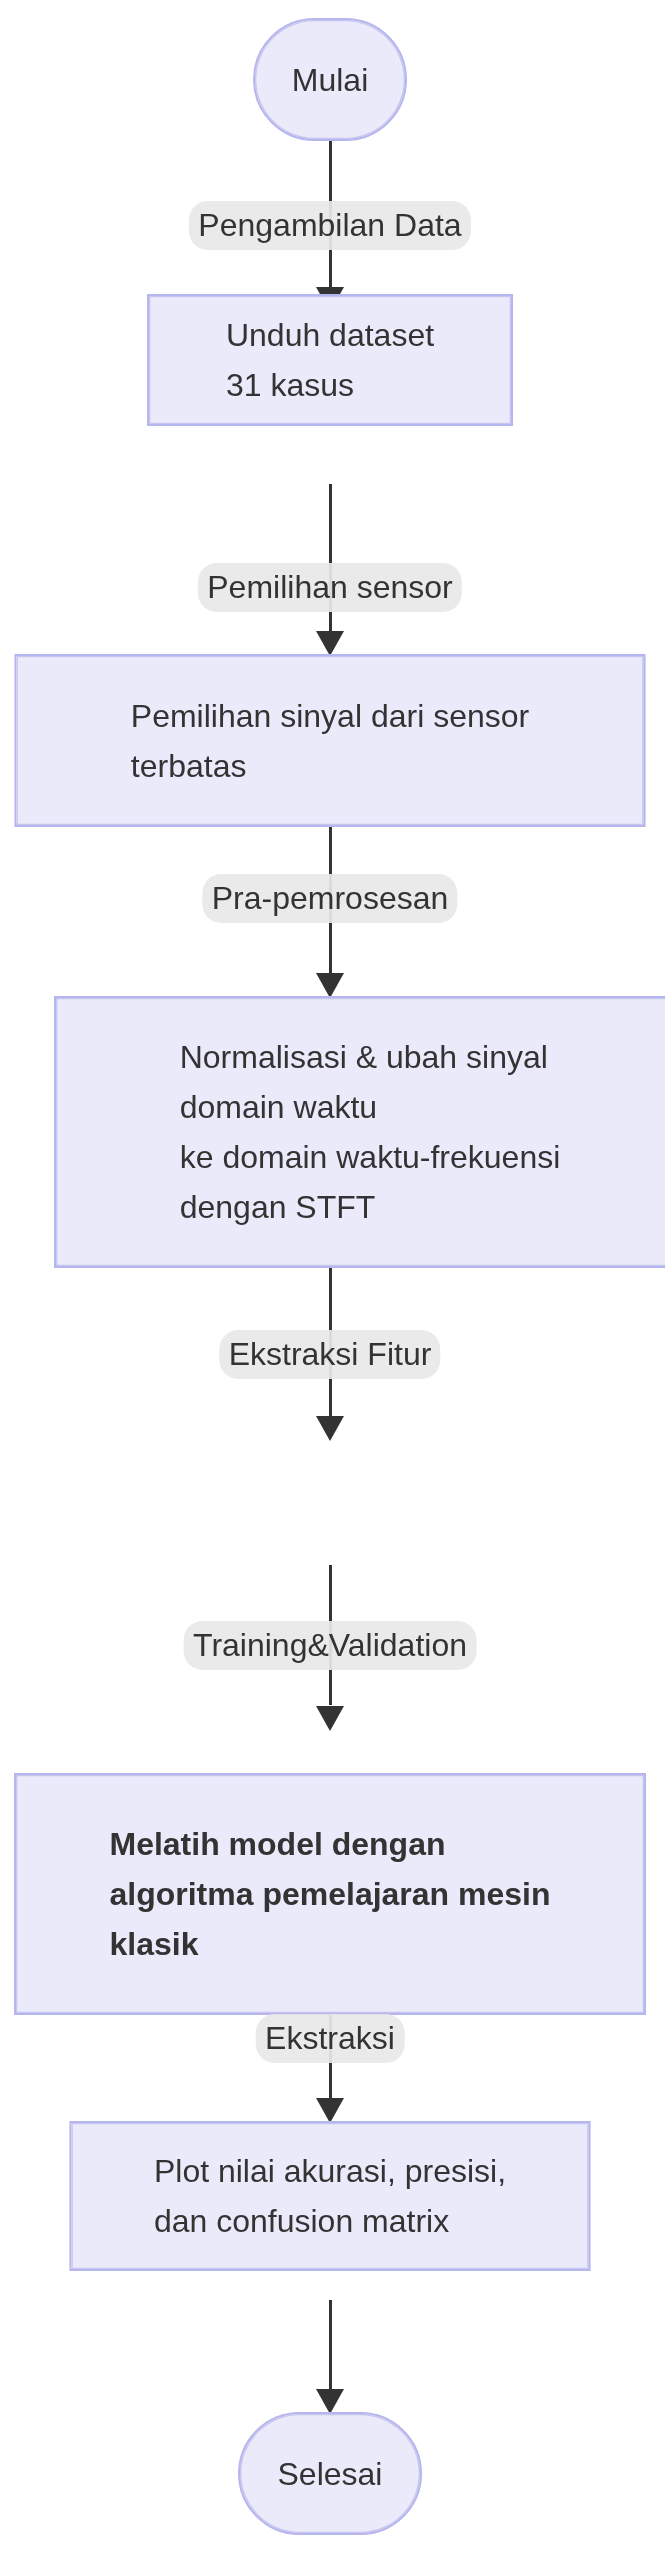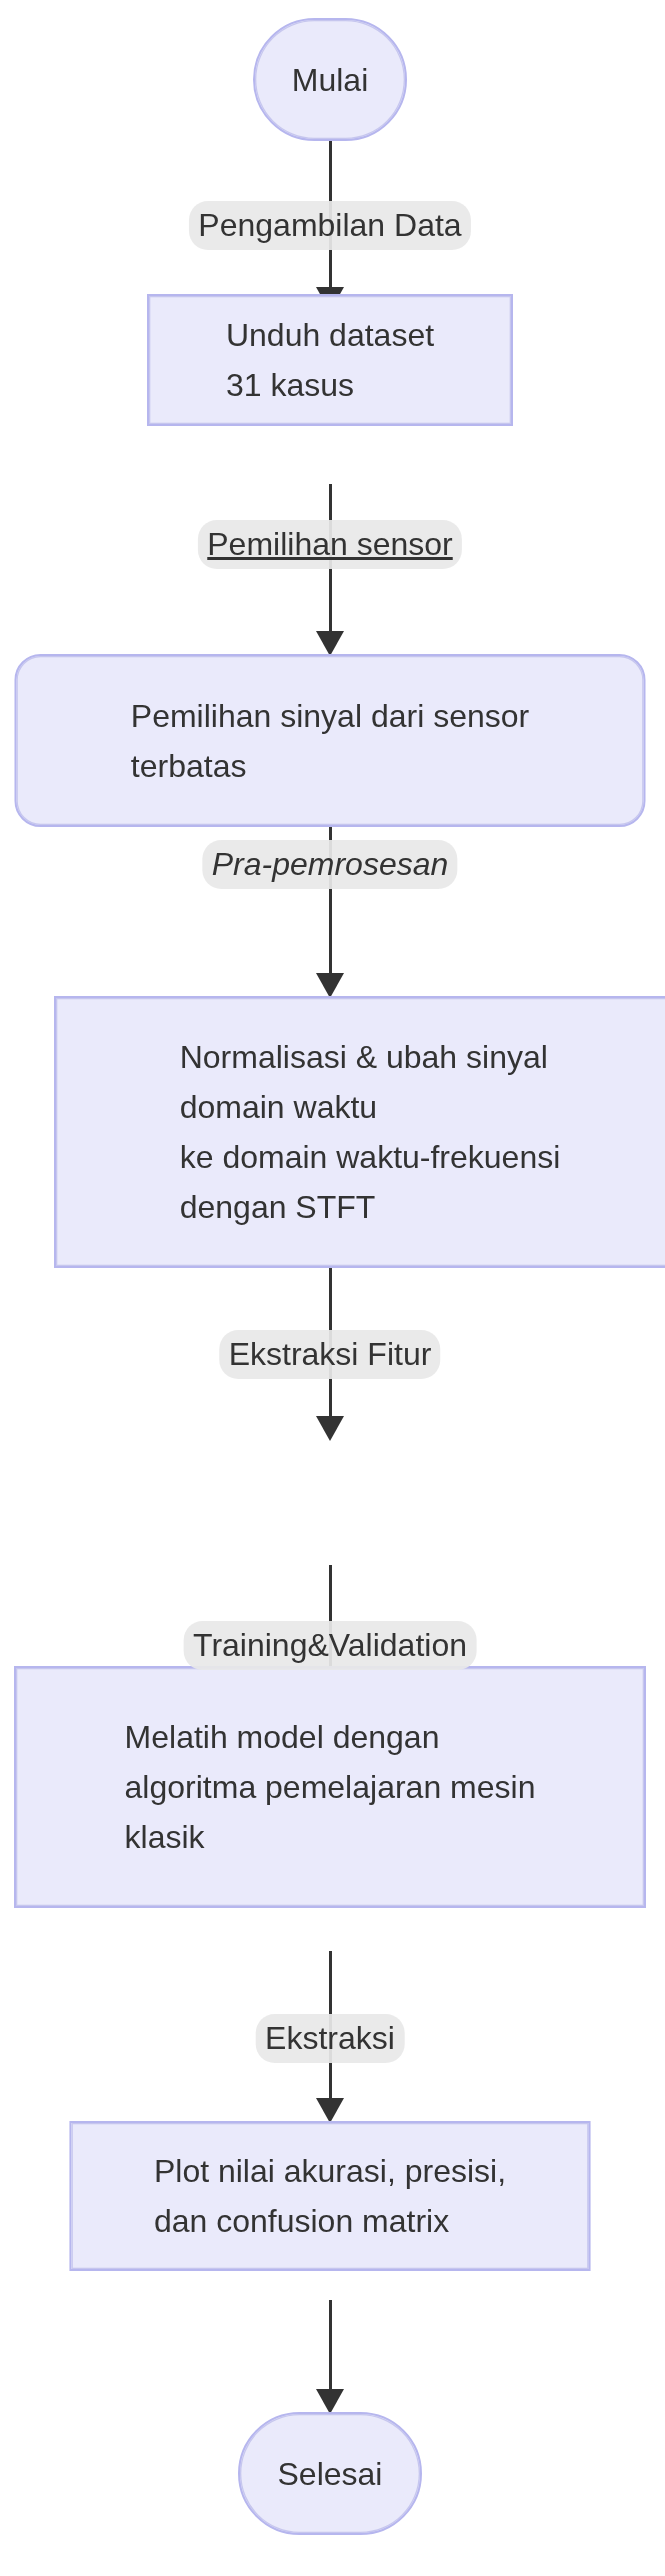--- a/index.html
+++ b/index.html
@@ -86,36 +86,36 @@
 
   <div class="arrow-head" style="top:287px;"></div>
   <div class="arrow-head" style="top:631px;"></div>
   <div class="arrow-head" style="top:973px;"></div>
   <div class="arrow-head" style="top:1416px;"></div>
   <div class="arrow-head" style="top:1706px;"></div>
   <div class="arrow-head" style="top:2098px;"></div>
   <div class="arrow-head" style="top:2389px;"></div>
 
   <div class="edge-label" style="top:201px;">Pengambilan Data</div>
-  <div class="edge-label" style="top:520px;text-decoration:underline;">Pemilihan sensor</div>
-  <div class="edge-label" style="top:840px;font-style:italic;">Pra-pemrosesan</div>
+  <div class="edge-label" style="top:563px;">Pemilihan sensor</div>
+  <div class="edge-label" style="top:874px;">Pra-pemrosesan</div>
   <div class="edge-label" style="top:1330px;">Ekstraksi Fitur</div>
   <div class="edge-label" style="top:1621px;">Training&amp;Validation</div>
   <div class="edge-label" style="top:2014px;">Ekstraksi</div>
 
   <div class="node stadium" style="top:18px;   width:154px; height:123px;">Mulai</div>
   <div class="node" style="top:294px;  width:366px; height:132px;">Unduh dataset
 31 kasus</div>
-  <div class="node" style="top:654px;  width:631px; height:173px;border-radius:26px;">Pemilihan sinyal dari sensor
+  <div class="node" style="top:654px;  width:631px; height:173px;">Pemilihan sinyal dari sensor
 terbatas</div>
   <div class="node" style="top:996px; width:632px; height:272px;margin-left:40px;">Normalisasi &amp; ubah sinyal
 domain waktu
 ke domain waktu-frekuensi
 dengan STFT</div>
-  <div class="node" style="top:1666px; width:632px; height:242px;">Melatih model dengan
+  <div class="node" style="top:1773px; width:632px; height:242px;font-weight:bold;">Melatih model dengan
 algoritma pemelajaran mesin
 klasik</div>
   <div class="node" style="top:2121px; width:521px; height:150px;">Plot nilai akurasi, presisi,
 dan confusion matrix</div>
   <div class="node stadium" style="top:2412px; width:184px; height:123px;">Selesai</div>
 
 </div>
 
 
 </body></html>

